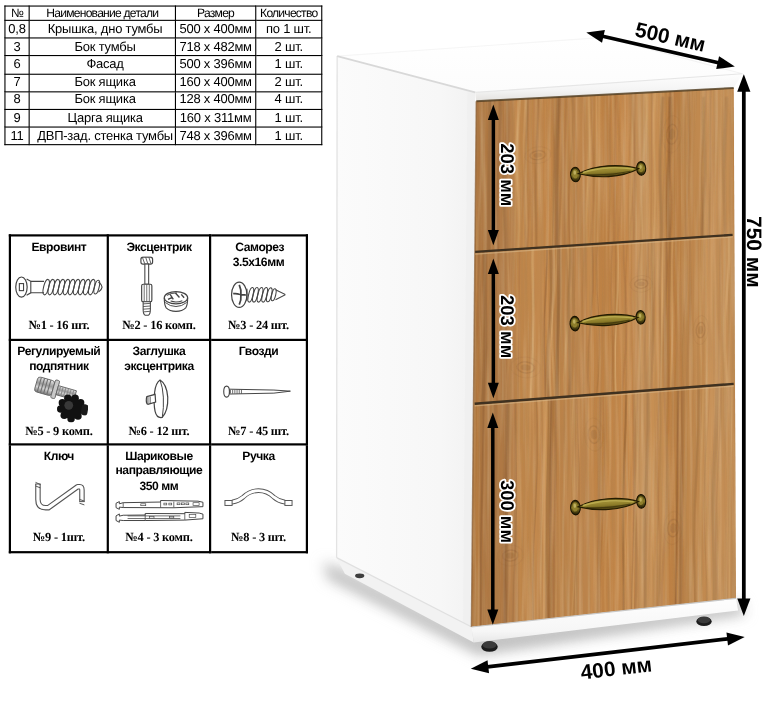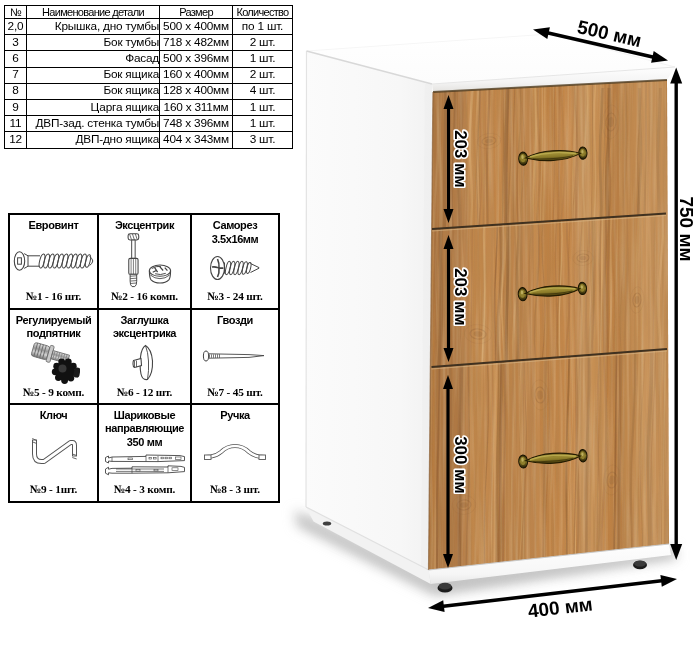--- a/index.html
+++ b/index.html
@@ -2,26 +2,26 @@
 <html><head>
 <meta charset="utf-8">
 <style>
 html,body{margin:0;padding:0;background:#fff;width:700px;height:648px;overflow:hidden;}
 body{font-family:"Liberation Sans", sans-serif;position:relative;}
 
 #parts{position:absolute;left:4px;top:5px;border-collapse:collapse;table-layout:fixed;width:289px;}
 #parts td,#parts th{border:1.5px solid #000;font-size:12px;padding:0;line-height:1;color:#000;font-weight:normal;text-align:center;vertical-align:middle;white-space:nowrap;overflow:hidden;}
 #parts th{height:12px;font-size:11px;letter-spacing:-0.7px;}
 #parts td{height:15.2px;font-size:11.8px;letter-spacing:-0.2px;}
-#parts td.nm{text-align:right;padding-left:5px;}
+#parts td.nm{text-align:center;padding-left:5px;}
 
 #hw{position:absolute;left:8px;top:213px;border-collapse:collapse;table-layout:fixed;width:270px;}
 #hw td{border:2px solid #000;padding:0;text-align:center;vertical-align:top;color:#000;overflow:hidden;}
 #hw .cell{display:flex;flex-direction:column;justify-content:space-between;align-items:center;padding:4px 0 5px 0;box-sizing:border-box;}
-#hw tr:nth-child(1) .cell{height:92px;}
+#hw tr:nth-child(1) .cell{height:92px;text-align:right;}
 #hw tr:nth-child(2) .cell{height:93px;}
 #hw tr:nth-child(3) .cell{height:95px;}
 #hw .t{font-weight:bold;font-size:11px;letter-spacing:-0.4px;line-height:13.5px;}
 #hw .c{font-weight:bold;font-size:11.3px;letter-spacing:-0.2px;font-family:Liberation Serif, serif;}
 #hw .ic{flex:1;display:flex;align-items:center;justify-content:center;width:100%;}
 #cab{position:absolute;left:0;top:0;}
 </style>
 </head>
 <body>
 
@@ -33,21 +33,21 @@
       <col style="width:60px">
     </colgroup>
 <tbody>
       <tr>
         <th>№</th>
         <th>Наименование детали</th>
         <th>Размер</th>
         <th>Количество</th>
       </tr>
 <tr>
-        <td>2,0</td>
+        <td>0,8</td>
         <td class="nm">Крышка, дно тумбы</td>
         <td>500 х 400мм</td>
         <td>по 1 шт.</td>
       </tr>
 <tr>
         <td>3</td>
         <td class="nm">Бок тумбы</td>
         <td>718 х 482мм</td>
         <td>2 шт.</td>
       </tr>
@@ -73,26 +73,20 @@
         <td>9</td>
         <td class="nm">Царга ящика</td>
         <td>160 х 311мм</td>
         <td>1 шт.</td>
       </tr>
 <tr>
         <td>11</td>
         <td class="nm">ДВП-зад. стенка тумбы</td>
         <td>748 х 396мм</td>
         <td>1 шт.</td>
-      </tr>
-<tr>
-        <td>12</td>
-        <td class="nm">ДВП-дно ящика</td>
-        <td>404 х 343мм</td>
-        <td>3 шт.</td>
       </tr>
 </tbody>
   </table>
 
 <table id="hw">
     <colgroup>
       <col style="width:89px">
       <col style="width:93px">
       <col style="width:88px">
     </colgroup>

